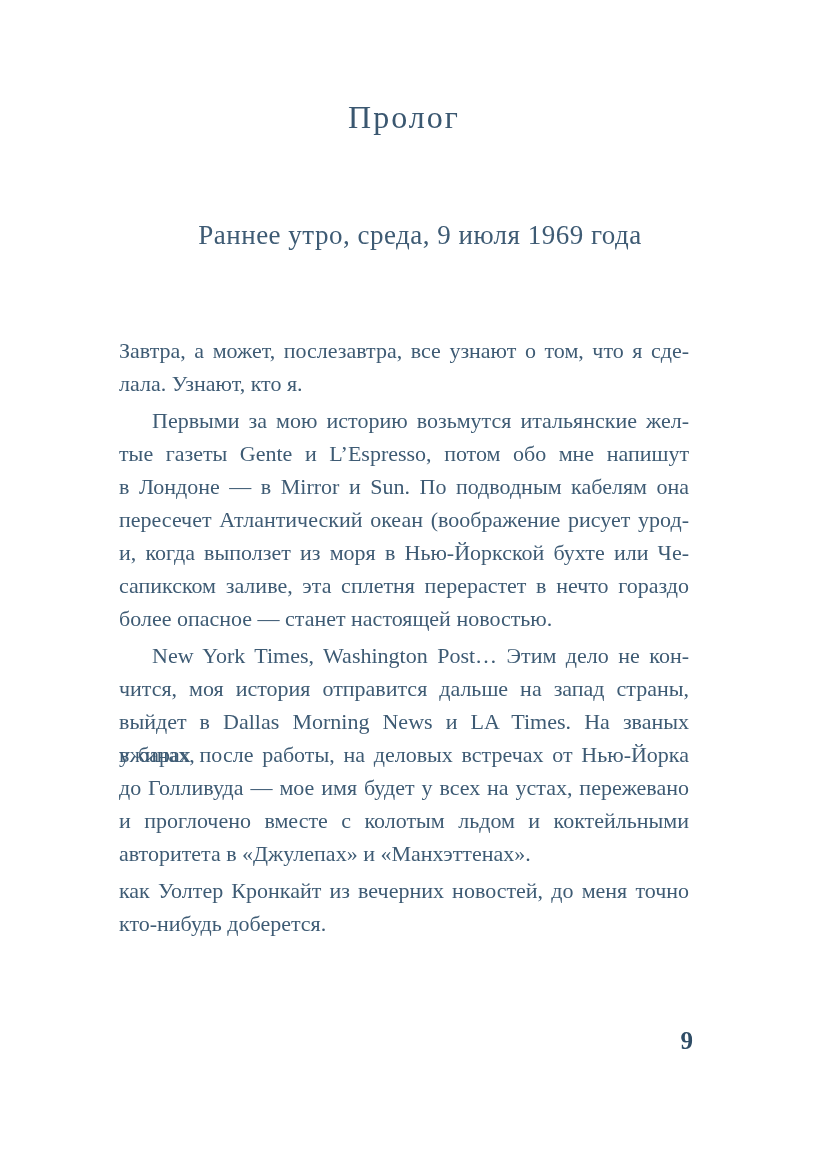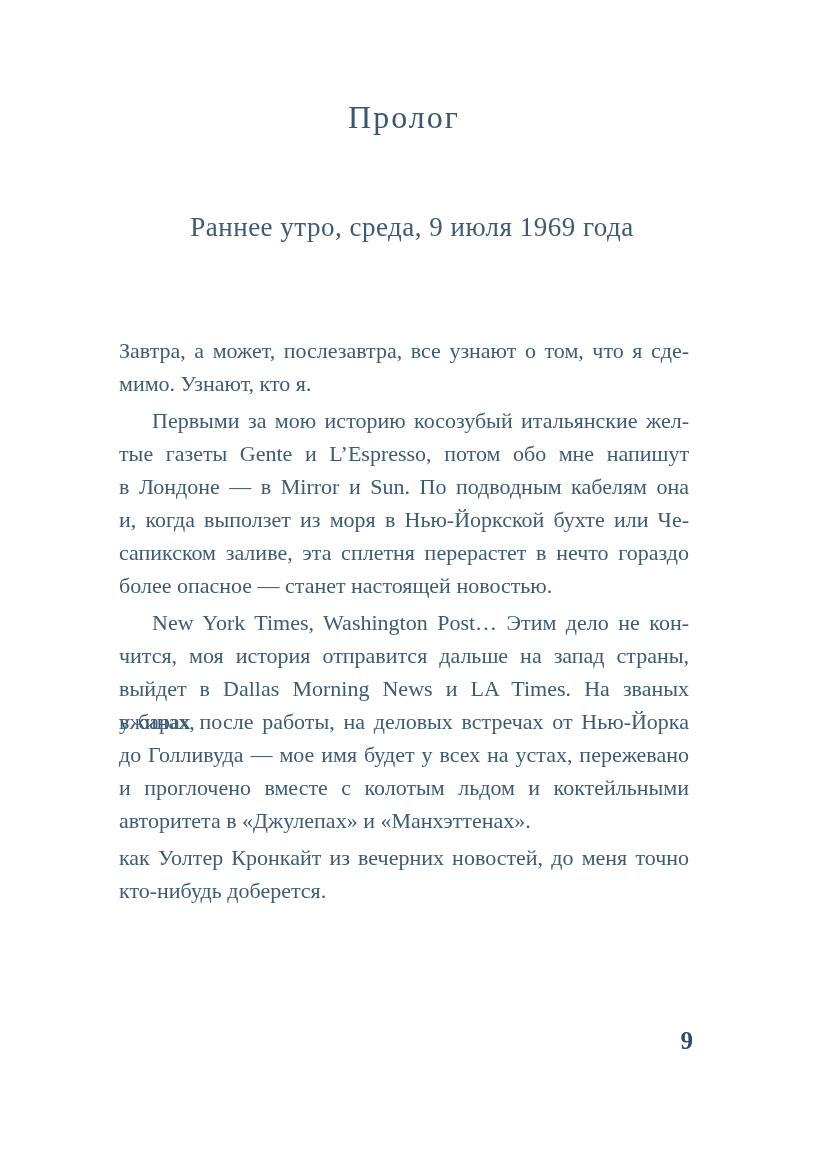--- a/index.html
+++ b/index.html
@@ -34,21 +34,21 @@
     font-weight: normal;
     letter-spacing: 2px;
     line-height: 40px;
     color: #3a5770;
   }
   .chapter-subtitle {
     position: absolute;
     top: 201px;
     left: 0;
     width: 100%;
-    margin: 8px;
+    margin: 16px;
     text-align: center;
     font-size: 27px;
     font-weight: normal;
     letter-spacing: 0.5px;
     line-height: 36px;
     color: #3e5b74;
   }
   .body-text {
     position: absolute;
     top: 330px;
@@ -91,27 +91,28 @@
   <div class="content">
 
     <h1 class="chapter-title">Пролог</h1>
 
     <h2 class="chapter-subtitle">Раннее утро, среда, 9 июля 1969 года</h2>
 
     <div class="body-text">
 
       <div class="para">
         <div class="ln">Завтра, а может, послезавтра, все узнают о том, что я сде-</div>
-        <div class="ln last">мимо. Узнают, кто я.</div>
+        <div class="ln last">лала. Узнают, кто я.</div>
       </div>
 
       <div class="para">
-        <div class="ln ind">Первыми за мою историю косозубый итальянские жел-</div>
+        <div class="ln ind">Первыми за мою историю возьмутся итальянские жел-</div>
         <div class="ln">тые газеты Gente и L’Espresso, потом обо мне напишут</div>
         <div class="ln">в Лондоне — в Mirror и Sun. По подводным кабелям она</div>
+        <div class="ln">пересечет Атлантический океан (воображение рисует урод-</div>
         <div class="ln">и, когда выползет из моря в Нью-Йоркской бухте или Че-</div>
         <div class="ln">сапикском заливе, эта сплетня перерастет в нечто гораздо</div>
         <div class="ln last">более опасное — станет настоящей новостью.</div>
       </div>
 
       <div class="para">
         <div class="ln ind">New York Times, Washington Post… Этим дело не кон-</div>
         <div class="ln">чится, моя история отправится дальше на запад страны,</div>
         <div class="ln">выйдет в Dallas Morning News и LA Times. На званых ужинах,</div>
         <div class="ln">в барах после работы, на деловых встречах от Нью-Йорка</div>

